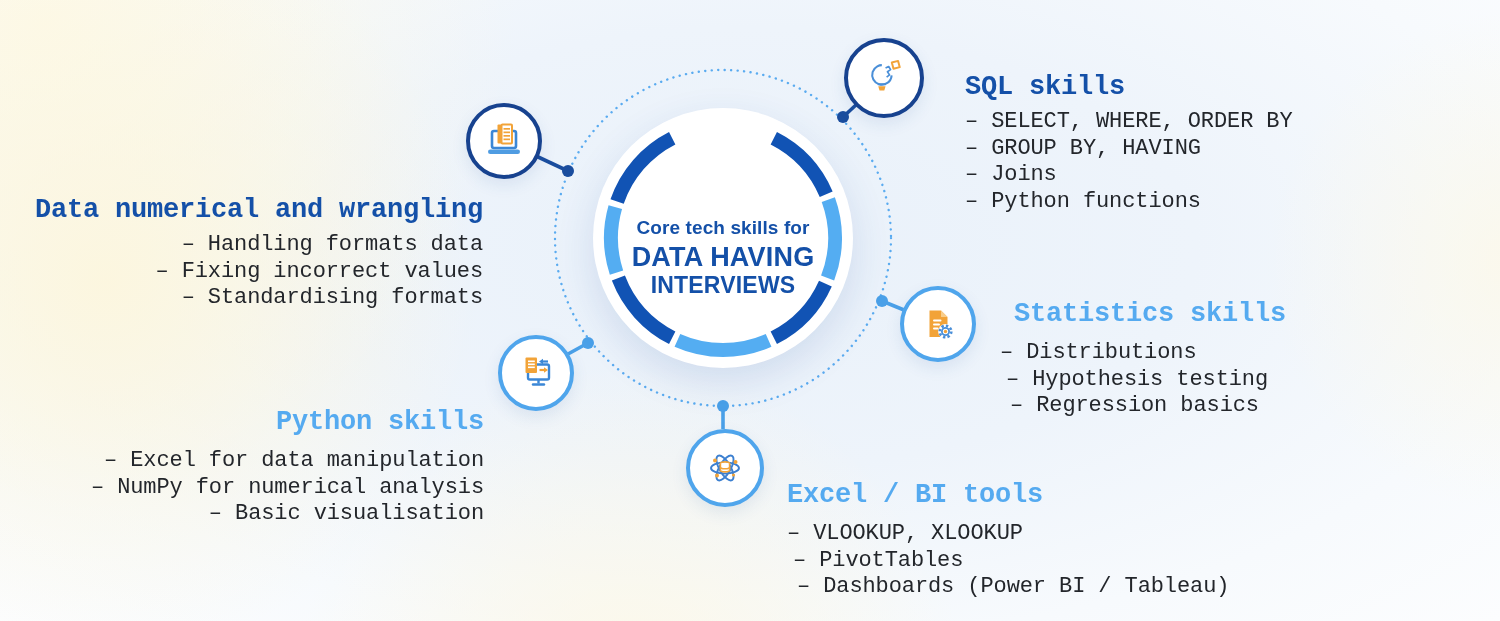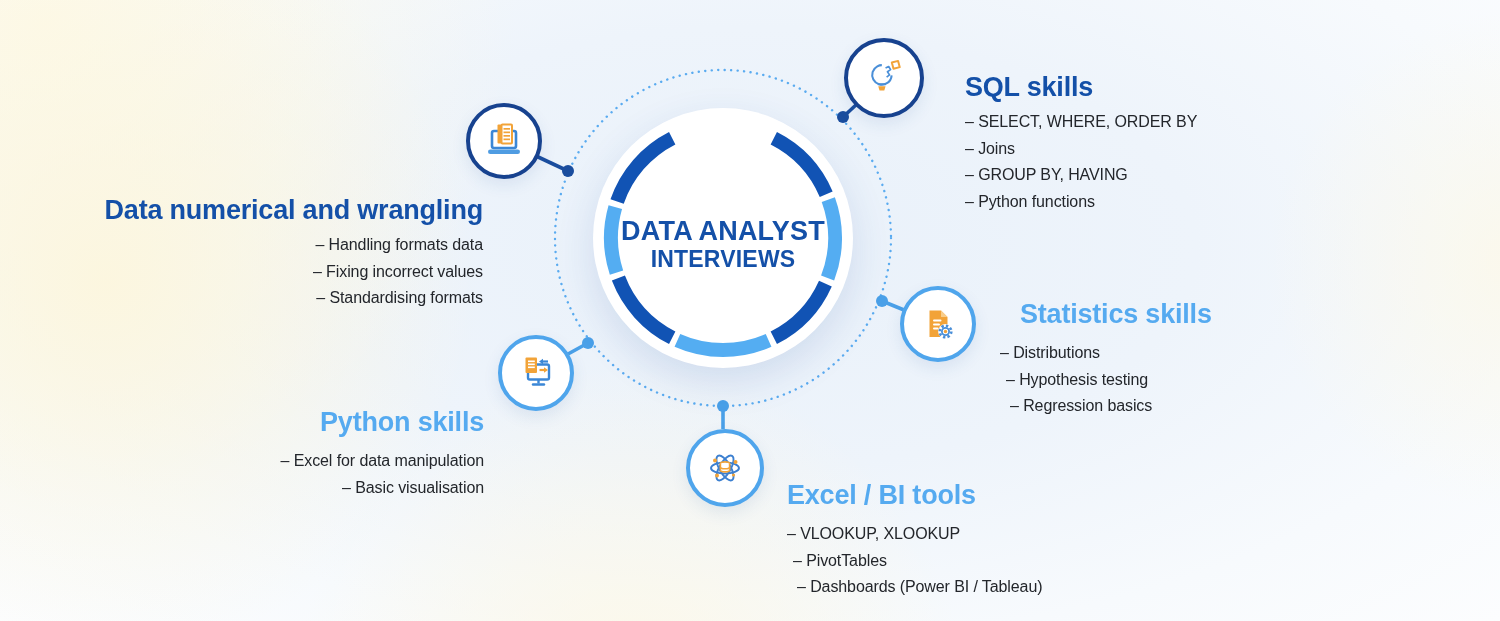--- a/index.html
+++ b/index.html
@@ -29,25 +29,25 @@
   .hub-line3{font-size:23px;font-weight:800;letter-spacing:.2px;}
   
   .icon-circle{
     position:absolute;border-radius:50%;background:#fff;z-index:3;
     display:flex;align-items:center;justify-content:center;
     box-shadow:0 6px 16px rgba(40,84,160,.10);
   }
   .navy-border{border:4px solid #17428f;}
   .light-border{border:4px solid #4fa5ec;}
   
-  .section{position:absolute;z-index:2;}
+  .section{position:absolute;z-index:2;font-family:Liberation Mono, monospace;}
   .sec-title{font-size:27px;font-weight:700;line-height:34px;letter-spacing:-.2px;}
   .title-dark{color:#1450a8;}
   .title-light{color:#55aaf0;}
-  .sec-list{margin-top:5px;font-size:16px;line-height:26.5px;color:#23262b;letter-spacing:-.1px;}
+  .sec-list{margin-top:5px;font-size:22px;line-height:26.5px;color:#23262b;letter-spacing:-.1px;}
   .align-right{text-align:right;}
   .ind-1{margin-left:6px;}
   .ind-2{margin-left:10px;}
   .mt8{margin-top:9px;}
 </style>
 </head>
 <body>
 
 <div class="canvas">
 
@@ -74,21 +74,22 @@
     <svg class="hub-ring" width="260" height="260" viewBox="0 0 260 260">
       <path d="M180.8 30.2 A112 112 0 0 1 233.2 86.2" fill="none" stroke="#1153b4" stroke-width="14"></path>
       <path d="M235.3 91.7 A112 112 0 0 1 234.6 170.1" fill="none" stroke="#54adf2" stroke-width="14"></path>
       <path d="M232.4 175.6 A112 112 0 0 1 180.8 229.8" fill="none" stroke="#1153b4" stroke-width="14"></path>
       <path d="M175.6 232.4 A112 112 0 0 1 84.4 232.4" fill="none" stroke="#54adf2" stroke-width="14"></path>
       <path d="M79.2 229.8 A112 112 0 0 1 25.4 170.1" fill="none" stroke="#1153b4" stroke-width="14"></path>
       <path d="M23.5 164.6 A112 112 0 0 1 22.3 99.1" fill="none" stroke="#54adf2" stroke-width="14"></path>
       <path d="M24.1 93.5 A112 112 0 0 1 79.2 30.2" fill="none" stroke="#1153b4" stroke-width="14"></path>
     </svg>
     <div class="hub-text">
-      <div class="hub-line2">DATA ANALYST</div>
+      <div class="hub-line1">Core tech skills for</div>
+      <div class="hub-line2">DATA HAVING</div>
       <div class="hub-line3">INTERVIEWS</div>
     </div>
   </div>
 
   <div class="icon-circle navy-border" style="left:466px;top:103px;width:68px;height:68px;">
     <svg width="46" height="46" viewBox="0 0 46 46">
       <rect x="11" y="13" width="24" height="17" rx="2" fill="#fff" stroke="#3b87d6" stroke-width="2.6"></rect>
       <rect x="7" y="31.5" width="32" height="4.6" rx="2.3" fill="#4f9ce2"></rect>
       <rect x="16.5" y="6.5" width="4" height="19" rx="1" fill="#f2a338"></rect>
       <rect x="20.5" y="6.5" width="10.5" height="19" rx="1" fill="#fff" stroke="#f2a338" stroke-width="2"></rect>
@@ -160,39 +161,40 @@
       <div>– Handling formats data</div>
       <div>– Fixing incorrect values</div>
       <div>– Standardising formats</div>
     </div>
   </div>
 
   <div class="section" style="left:965px;top:70px;">
     <div class="sec-title title-dark">SQL skills</div>
     <div class="sec-list">
       <div>– SELECT, WHERE, ORDER BY</div>
+      <div>– GROUP BY, HAVING</div>
       <div>– Joins</div>
-      <div>– GROUP BY, HAVING</div>
       <div>– Python functions</div>
     </div>
   </div>
 
   <div class="section" style="left:1000px;top:297px;">
-    <div class="sec-title title-light" style="margin-left:20px;">Statistics skills</div>
+    <div class="sec-title title-light" style="margin-left:14px;">Statistics skills</div>
     <div class="sec-list mt8">
       <div>– Distributions</div>
       <div class="ind-1">– Hypothesis testing</div>
       <div class="ind-2">– Regression basics</div>
     </div>
   </div>
 
   <div class="section align-right" style="right:1016px;top:405px;">
     <div class="sec-title title-light">Python skills</div>
     <div class="sec-list mt8">
       <div>– Excel for data manipulation</div>
+      <div>– NumPy for numerical analysis</div>
       <div>– Basic visualisation</div>
     </div>
   </div>
 
   <div class="section" style="left:787px;top:478px;">
     <div class="sec-title title-light">Excel / BI tools</div>
     <div class="sec-list mt8">
       <div>– VLOOKUP, XLOOKUP</div>
       <div class="ind-1">– PivotTables</div>
       <div class="ind-2">– Dashboards (Power BI / Tableau)</div>

